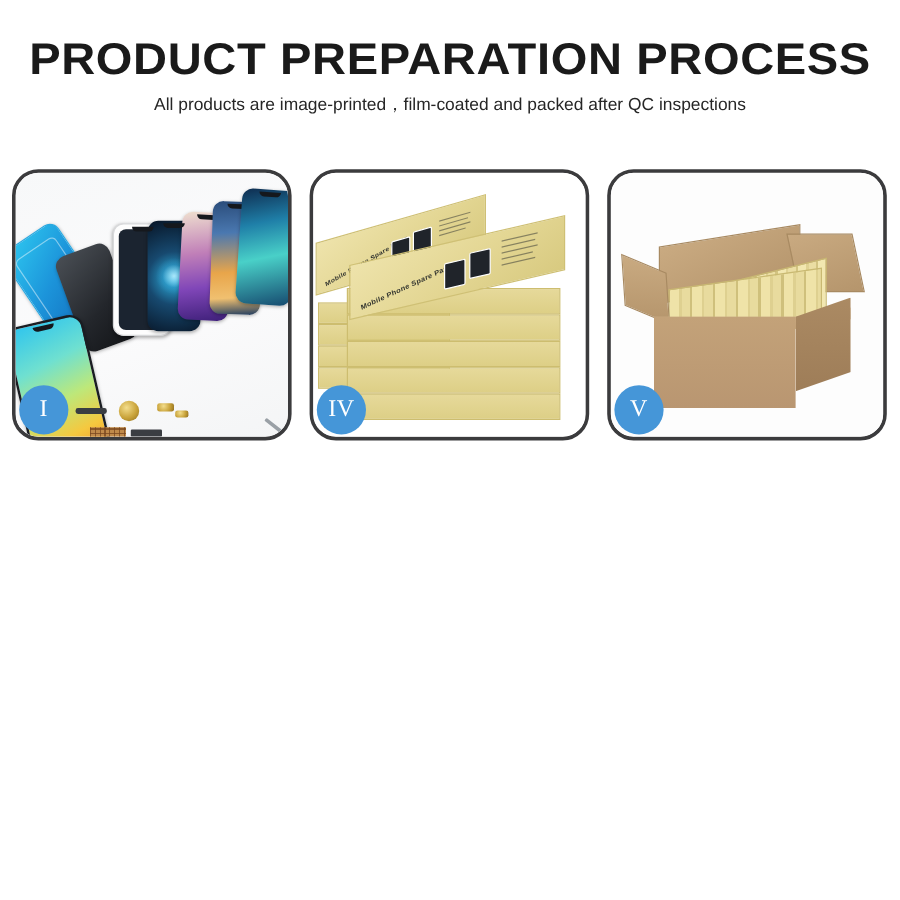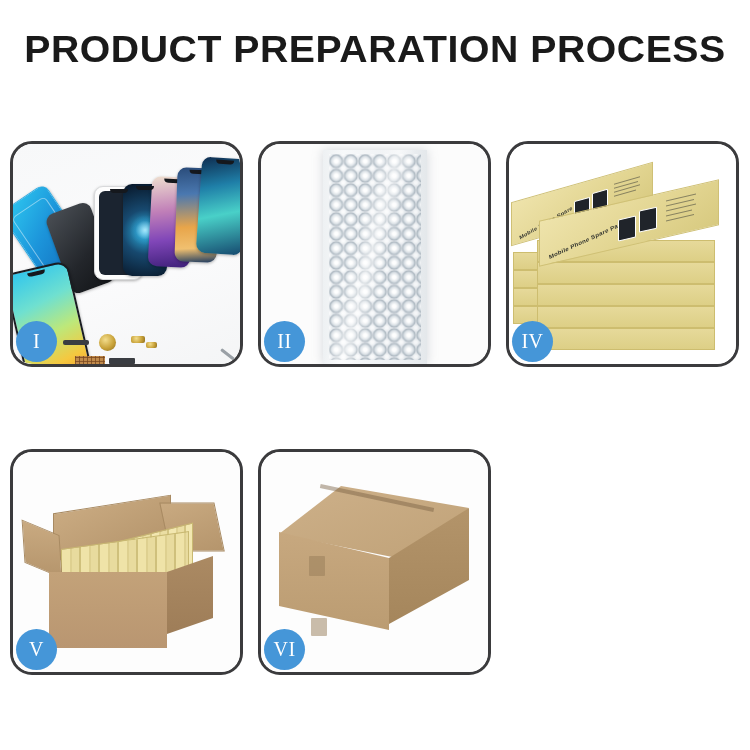--- a/index.html
+++ b/index.html
@@ -436,20 +436,21 @@
     border-radius: 1px;
   }
 </style>
 </head>
 <body>
 
 <div class="page">
 
   <div class="header">
     <div class="title">PRODUCT PREPARATION PROCESS</div>
+    <div class="subtitle">All products are image-printed，film-coated and packed after QC inspections</div>
   </div>
 
   <div class="grid">
 
     <div class="panel">
       <div class="panel-stage">
         <div class="p1-bg"></div>
 
         <div class="phone ph-teal"></div>
         <div class="phone ph-black"></div>
@@ -477,31 +478,20 @@
         <div class="part-gold" style="left:118px; top:192px; width:14px; height:7px; border-radius:2px;"></div>
         <div class="part-gold" style="left:133px; top:198px; width:11px; height:6px; border-radius:2px;"></div>
         <div class="part-mesh" style="left:62px; top:212px; width:30px; height:22px;"></div>
         <div class="part" style="left:96px; top:214px; width:26px; height:6px;"></div>
 
         <div class="part" style="left:206px; top:210px; width:20px; height:3px; transform:rotate(38deg); background:#9aa0a6;"></div>
       </div>
       <div class="badge">I</div>
     </div>
 
-    <div class="panel">
-      <div class="panel-stage">
-        <div class="p2-bg"></div>
-        <div class="wrap-strip">
-          <div class="bubbles"></div>
-          <div class="bubbles2"></div>
-          <div class="wrap-sheen"></div>
-        </div>
-      </div>
-      <div class="badge">II</div>
-    </div>
 
 
     <div class="panel">
       <div class="panel-stage">
         <div class="p4-bg"></div>
 
         <div class="kbox" style="left:4px; top:108px; width:108px; height:16px;"></div>
         <div class="kbox" style="left:4px; top:126px; width:108px; height:16px;"></div>
         <div class="kbox" style="left:4px; top:144px; width:108px; height:16px;"></div>
         <div class="kbox" style="left:4px; top:162px; width:108px; height:16px;"></div>
@@ -544,27 +534,15 @@
         <div class="yboxes2"></div>
         <div class="yboxes"></div>
         <div class="flap flap-left"></div>
         <div class="carton-rim"></div>
         <div class="carton-side"></div>
         <div class="carton-front"></div>
       </div>
       <div class="badge">V</div>
     </div>
 
-    <div class="panel">
-      <div class="panel-stage">
-        <div class="p6-bg"></div>
-        <div class="c6-top"></div>
-        <div class="c6-seam"></div>
-        <div class="c6-left"></div>
-        <div class="c6-right"></div>
-        <div class="c6-tape" style="left:48px; top:104px; width:16px; height:20px;"></div>
-        <div class="c6-tape" style="left:50px; top:166px; width:16px; height:18px;"></div>
-      </div>
-      <div class="badge">VI</div>
-    </div>
 
   </div>
 </div>
 
 </body></html>

